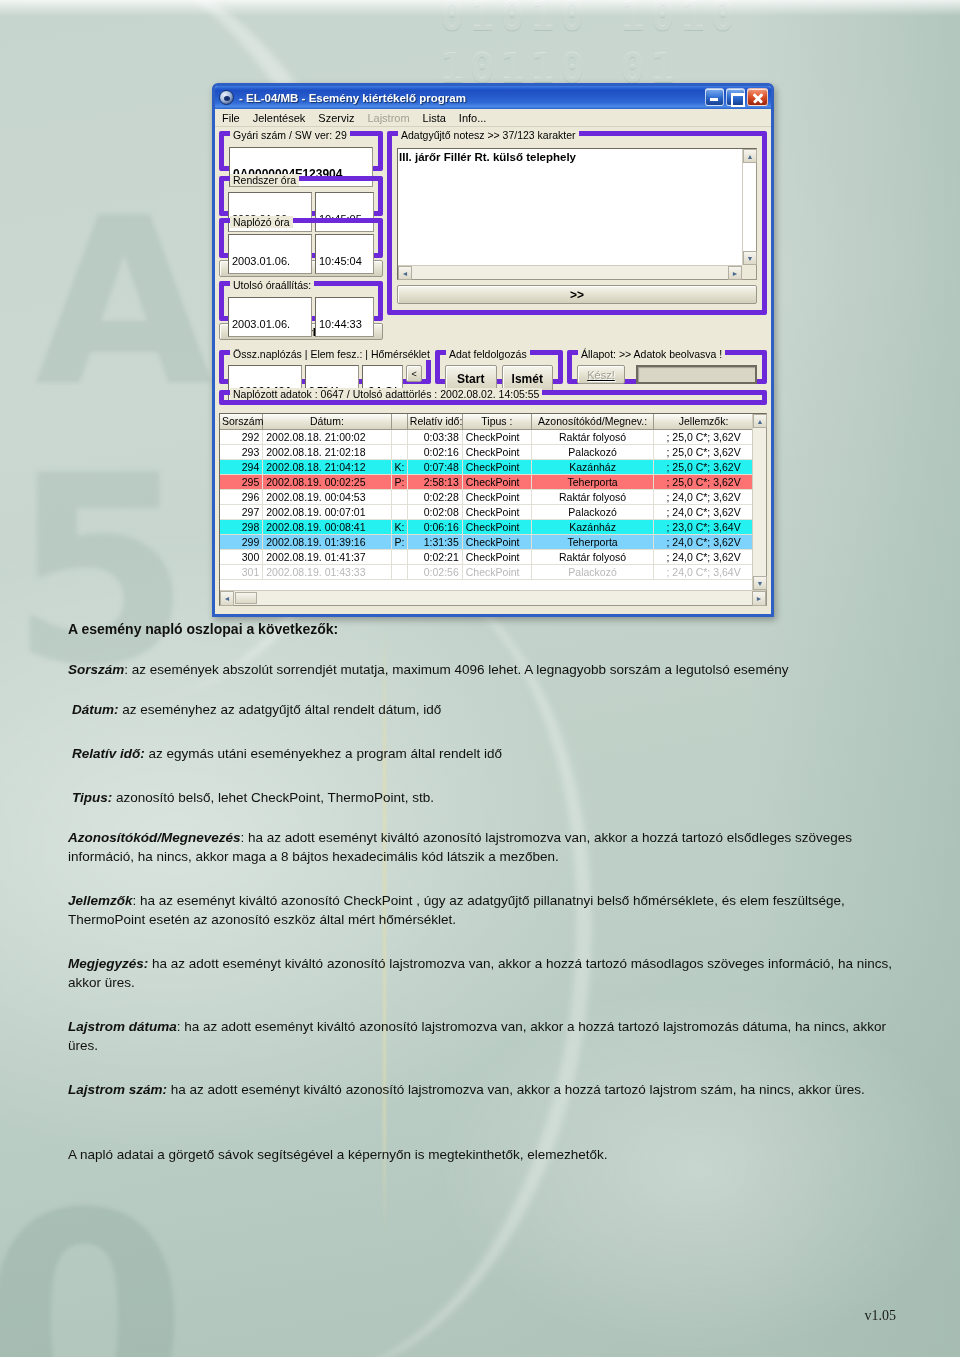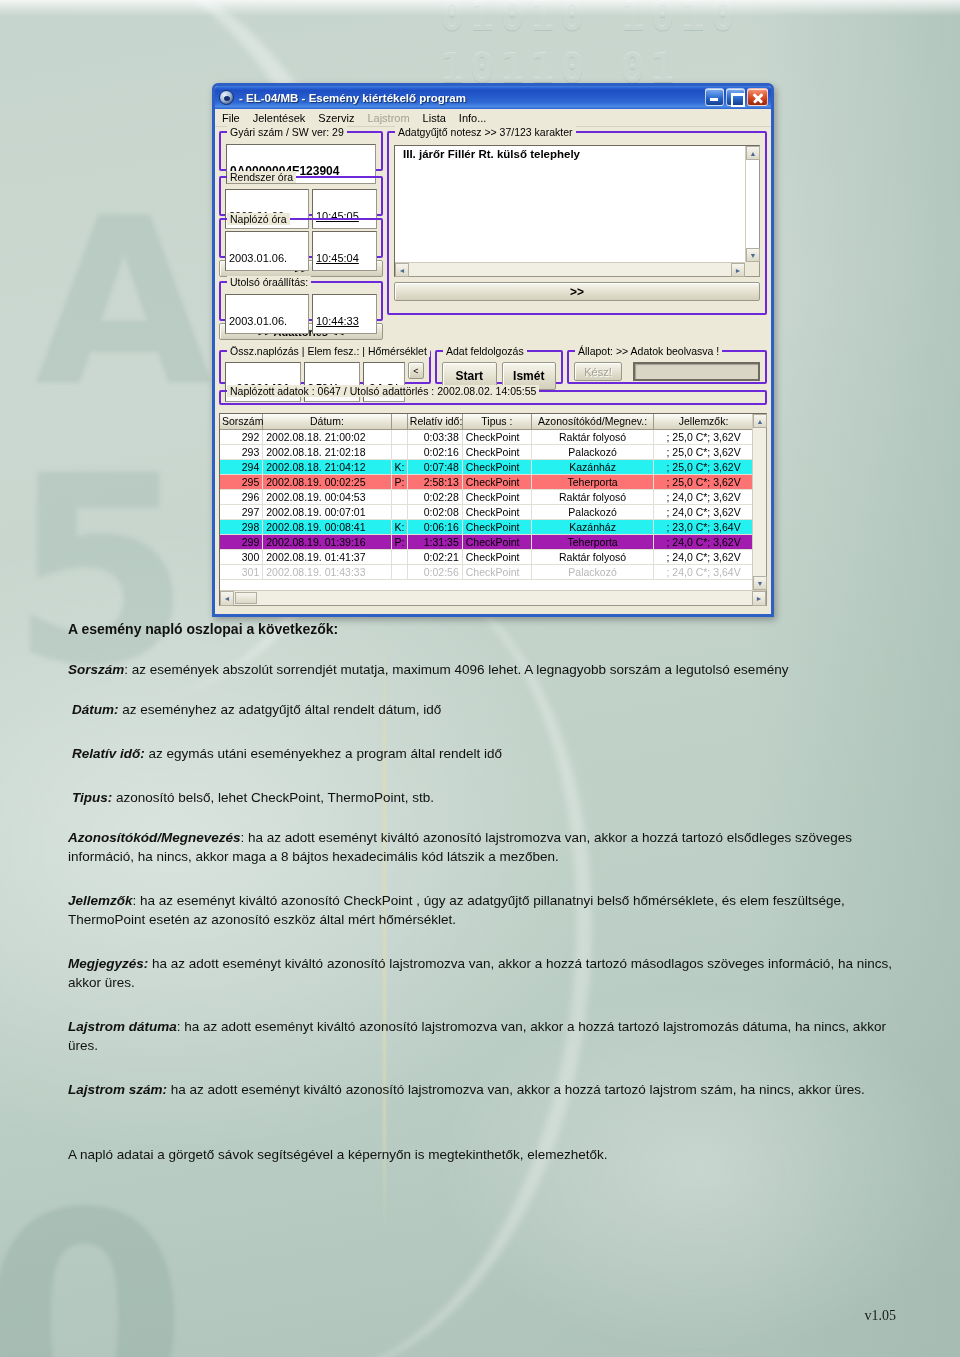--- a/index.html
+++ b/index.html
@@ -129,21 +129,21 @@
     height:18px; background:#ece9d8; display:flex; align-items:center;
     padding-left:7px; gap:13px; border-bottom:1px solid #d6d2c0;
     font-size:11px; color:#000;
   }
   .menubar span{ cursor:default; }
   .menubar .dis{ color:#a3a094; }
 
   .client{ padding:4px 4px 0 4px; }
 
   
-  .gb{ border:2px solid #6d28d9; border-radius:2px; position:relative; }
+  .gb{ border:5px solid #6d28d9; border-radius:2px; position:relative; }
   .gb > .lg{
     position:absolute; top:-7px; left:6px; background:#ece9d8; padding:0 3px;
     font-size:10.5px; color:#000; white-space:nowrap;
   }
   .field{
     background:#fff; border:1px solid #9a968a; border-top-color:#6e6a60; border-left-color:#6e6a60;
     font-size:11px; padding:19px 3px; color:#000; height:17px; line-height:14px;
   }
   .field.bold{ font-weight:700; font-size:12px; }
   .btn{
@@ -158,46 +158,46 @@
 
   
   .row1{ display:flex; gap:4px; }
   .col-left{ width:164px; }
   .col-right{ flex:1; }
 
   .gb-serial{ height:40px; padding:11px 5px 0 5px; margin-bottom:5px; }
   .gb-clock{ height:40px; padding:11px 4px 0 4px; margin-bottom:2px; }
   .twoflds{ display:flex; gap:3px; }
   .twoflds .field:first-child{ width:84px; }
-  .twoflds .field:last-child{ flex:1;text-decoration:underline; }
+  .twoflds .field:last-child{ flex:1; }
   .wide-btn{ height:17px; width:100%; margin-bottom:4px; }
 
   
   .gb-notesz{ height:184px; padding:12px 5px 5px 5px; }
   .ta-wrap{ position:relative; height:132px; background:#fff; border:1px solid #9a968a;
             border-top-color:#6e6a60; border-left-color:#6e6a60; }
-  .ta-text{ font-size:11.5px; font-weight:700; padding:2px 8px; color:#000; }
+  .ta-text{ font-size:11.5px; font-weight:700; padding:2px 1px; color:#000; }
   .vsb{ position:absolute; right:0; top:0; width:14px; bottom:14px;
         background:#fff; border-left:1px solid #cfcbbd; }
   .sb-arrow{ width:14px; height:14px; background:linear-gradient(180deg,#f6f5ee,#ddd9c8);
              border:1px solid #b3afa0; display:flex; align-items:center; justify-content:center;
              font-size:7px; color:#4a6a92; }
   .vsb .up{ position:absolute; top:0; left:0; }
   .vsb .dn{ position:absolute; bottom:0; left:0; }
   .hsb{ position:absolute; left:0; right:14px; bottom:0; height:14px; background:#f1efe4; border-top:1px solid #cfcbbd; }
   .hsb .lf{ position:absolute; left:0; top:0; }
   .hsb .rt{ position:absolute; right:0; top:0; }
   .corner{ position:absolute; right:0; bottom:0; width:14px; height:14px; background:#ece9d8; }
   .notesz-btn{ height:19px; width:100%; margin-top:5px; font-weight:700; font-size:12px; }
 
   
   .row2{ display:flex; gap:4px; margin-top:6px; }
   .gb-stats{ width:212px; height:34px; padding:10px 4px 0 4px; display:flex; gap:3px; align-items:flex-start; }
   .gb-proc{ width:128px; height:34px; padding:10px 5px 0 5px; display:flex; gap:5px; }
-  .gb-state{ flex:1; height:34px; padding:10px 5px 0 5px; display:flex; gap:11px; }
+  .gb-state{ flex:1; height:34px; padding:10px 5px 0 5px; display:flex; gap:11px;text-decoration:underline; }
   .f-count{ width:76px; font-weight:700; font-size:12px; text-align:center; }
   .f-volt{ width:56px; font-weight:700; font-size:10px; }
   .f-temp{ width:42px; font-weight:700; font-size:12px; text-align:center; }
   .mini-btn{ width:16px; height:17px; font-size:9px; }
   .proc-btn{ flex:1; height:28px; font-weight:700; font-size:12px; }
   .kesz-btn{ width:48px; height:19px; font-size:11px; }
   .progress{ flex:1; height:19px; background:#d9d6c6; border:2px solid #6e6a60;
              box-shadow:inset 1px 1px 1px rgba(0,0,0,.25); }
 
   
@@ -220,21 +220,21 @@
   }
   .c-num{ width:42px; text-align:right; }
   .c-date{ width:126px; text-align:left; }
   .c-k{ width:16px; text-align:left; }
   .c-rel{ width:54px; text-align:right; }
   .c-type{ width:68px; text-align:left; }
   .c-id{ width:120px; text-align:center; }
   .c-jel{ width:98px; text-align:center; }
   tr.r-cyan td{ background:#25f1f1; }
   tr.r-red td{ background:#fd7272; }
-  tr.r-yellow td{ background:#a21caf; }
+  tr.r-yellow td{ background:#7dd3fc; }
   tr.r-clip td{ color:#b8b8b8; }
 
   .grid-vsb{ position:absolute; right:0; top:0; width:14px; bottom:15px; background:#f1efe4; border-left:1px solid #cfcbbd;}
   .grid-hsb{ position:absolute; left:0; right:0; bottom:0; height:15px; background:#f1efe4; border-top:1px solid #cfcbbd; }
   .grid-hsb .thumb{ position:absolute; left:15px; top:1px; width:22px; height:12px;
                     background:linear-gradient(180deg,#f6f5ee,#dcd8c7); border:1px solid #b3afa0; }
 
   
   #doc{ position:absolute; left:0; top:620px; width:960px; z-index:6; }
   .p{

